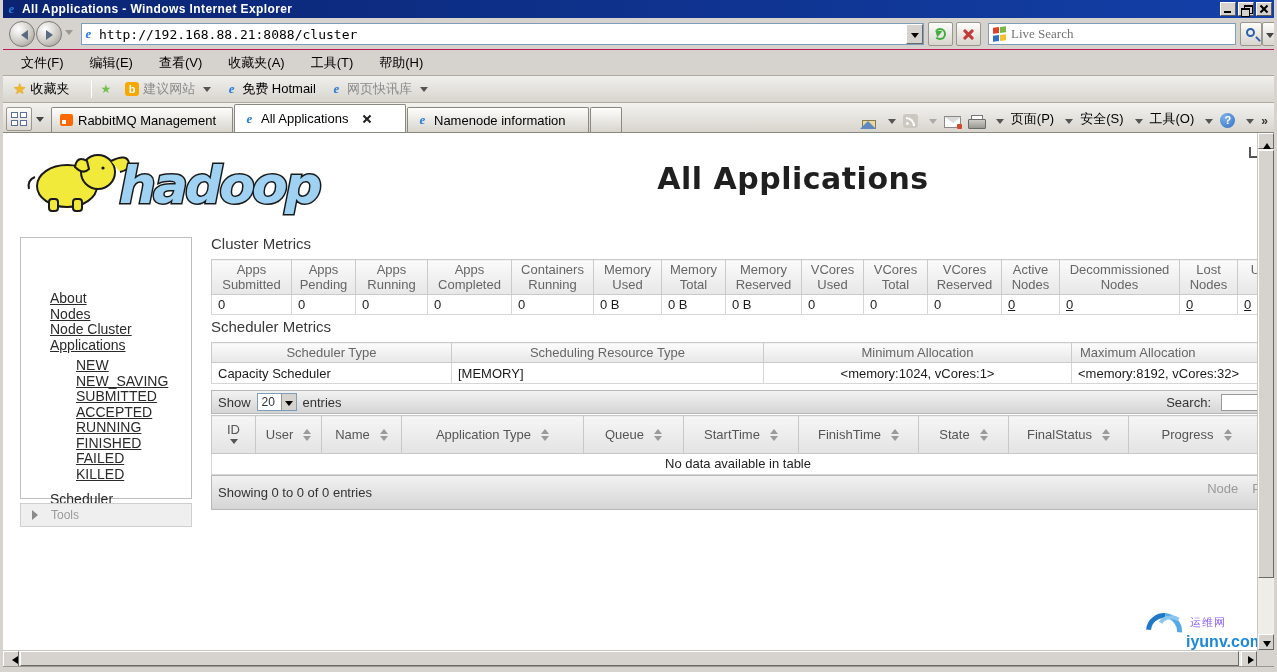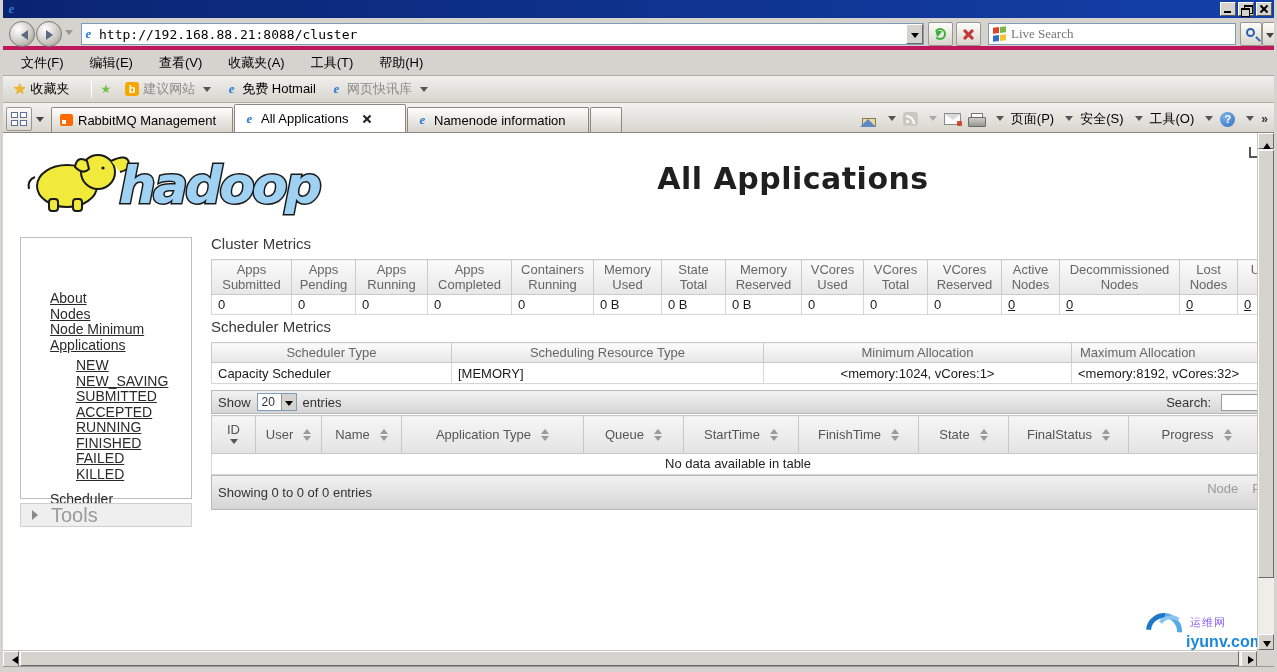--- a/index.html
+++ b/index.html
@@ -17,21 +17,21 @@
     margin-left:2px; position:relative; flex:none; }
   .winbtns { margin-left:auto; display:flex; }
   .glyph-min::after { content:""; position:absolute; left:3px; bottom:2px; width:7px; height:2px; background:#000; }
   .glyph-rst::before { content:""; position:absolute; left:5px; top:2px; width:7px; height:6px; border:1px solid #000; border-top-width:2px; background:#d6d3ce; }
   .glyph-rst::after { content:""; position:absolute; left:2px; top:5px; width:7px; height:6px; border:1px solid #000; border-top-width:2px; background:#d6d3ce; }
   .glyph-x::before, .glyph-x::after { content:""; position:absolute; left:2px; top:5px; width:10px; height:2px; background:#000; }
   .glyph-x::before { transform:rotate(45deg); } .glyph-x::after { transform:rotate(-45deg); }
   .ie-e { display:inline-block; width:13px; text-align:center; font:bold italic 13px "Liberation Serif",serif; color:#2b7cd8; flex:none; }
   .ie-e::before { content:"e"; }
   
-  .addrbar { position:absolute; left:0; top:18px; right:0; height:32px; background:#d6d3ce; border-bottom:4px solid #be185d; }
+  .addrbar { position:absolute; left:0; top:18px; right:0; height:32px; background:#d6d3ce; border-bottom:1px solid #be185d; }
   .navcircle { position:absolute; top:3px; width:26px; height:26px; border-radius:50%;
     background:radial-gradient(circle at 35% 30%,#ffffff,#c9c6c0 60%,#8f8d88); border:1px solid #7d7b76; }
   .navcircle .arr { position:absolute; top:8px; width:0; height:0; border:5px solid transparent; }
   .nav-back { left:6px; } .nav-back .arr { left:6px; border-right:7px solid #5a6a80; }
   .nav-fwd  { left:33px; } .nav-fwd .arr { left:9px; border-left:7px solid #5a6a80; }
   .navdrop { position:absolute; left:62px; top:12px; width:0; height:0; border:4px solid transparent; border-top:5px solid #9a978f; }
   .addrfield { position:absolute; left:78px; top:5px; width:843px; height:22px; background:#fff; border:1px solid #7f9db9; display:flex; align-items:center; }
   .addrfield .url { border:none; outline:none; flex:1; font:13px "DejaVu Sans Mono",monospace; color:#000; background:transparent; padding-left:4px; }
   .combo-btn { width:17px; height:20px; background:#d6d3ce; border:1px solid; border-color:#fff #6a6a6a #6a6a6a #fff; position:relative; flex:none; }
   .combo-btn::after { content:""; position:absolute; left:4px; top:8px; border:4px solid transparent; border-top:5px solid #000; }
@@ -75,21 +75,21 @@
   .tabdrop::after { content:""; position:absolute; left:3px; top:10px; border:4px solid transparent; border-top:5px solid #444; }
   .tab { height:25px; display:flex; align-items:center; gap:5px; padding:0 8px; font-size:13px; color:#000;
     background:linear-gradient(#fdfdfb,#d8d5ce); border:1px solid #8a887f; border-bottom:none; border-radius:2px 2px 0 0; margin-right:1px; white-space:nowrap; overflow:hidden; }
   .tab.active { background:#fff; height:28px; position:relative; z-index:2; }
   .rabbit-ic { width:13px; height:12px; background:#ff6a00; border-radius:2px; position:relative; flex:none; }
   .rabbit-ic::after { content:""; position:absolute; left:2px; bottom:2px; width:4px; height:4px; background:#fff; }
   .tabclose { position:relative; width:12px; height:12px; margin-left:8px; }
   .tabclose::before, .tabclose::after { content:""; position:absolute; left:1px; top:5px; width:10px; height:2px; background:#222; }
   .tabclose::before { transform:rotate(45deg); } .tabclose::after { transform:rotate(-45deg); }
   .tabstub { width:32px; height:25px; background:linear-gradient(#fdfdfb,#d8d5ce); border:1px solid #8a887f; border-bottom:none; border-radius:2px 2px 0 0; }
-  .cmdgroup { margin-left:auto; display:flex; align-items:center; gap:7px; padding:0 6px 4px 0; font-size:13px; color:#000; }
+  .cmdgroup { margin-left:auto; display:flex; align-items:flex-end; gap:7px; padding:0 6px 4px 0; font-size:13px; color:#000; }
   .cmdgroup .dd { margin-top:2px; }
   .home-ic { width:16px; height:14px; position:relative; }
   .home-ic::before { content:""; position:absolute; left:1px; top:6px; width:12px; height:7px; background:#e8d9a0; border:1px solid #8a7a50; }
   .home-ic::after { content:""; position:absolute; left:-1px; top:-1px; border:8px solid transparent; border-bottom:8px solid #5f87c0; }
   .rss-ic { width:15px; height:14px; background:#cbc8c1; border-radius:3px; position:relative; }
   .rss-ic::before { content:""; position:absolute; left:3px; top:3px; width:7px; height:7px; border:2px solid #fff; border-left:none; border-bottom:none; border-radius:0 9px 0 0; }
   .rss-ic::after { content:""; position:absolute; left:3px; bottom:3px; width:3px; height:3px; background:#fff; border-radius:50%; }
   .mail-ic { width:17px; height:12px; background:#fdfdfd; border:1px solid #8a8a8a; position:relative; }
   .mail-ic::before { content:""; position:absolute; left:0; top:0; border:7px solid transparent; border-top:6px solid #d9d9d9; border-left-width:8px; border-right-width:8px; }
   .mail-ic::after { content:""; position:absolute; right:-2px; bottom:-2px; width:5px; height:5px; background:#cf4a2f; border-radius:1px; }
@@ -112,21 +112,21 @@
     font-size:16px; color:#4a4a4a; }
   .tri-d { width:0; height:0; border:5px solid transparent; border-top:6px solid #444; margin-top:5px; }
   .tri-r { width:0; height:0; border:5px solid transparent; border-left:6px solid #8a8a8a; margin-left:3px; }
   .sidelinks { padding:8px 0 0 0; line-height:15.5px;margin-top:45px; }
   .sidelinks a { color:#2a2a2a; text-decoration:underline; cursor:pointer; display:block; }
   .lv1 { padding-left:29px; }
   .lv2 { padding-left:55px; }
   .stategap { margin-top:5px; }
   .schedgap { margin-top:10px; }
   .toolsbox { position:absolute; left:17px; top:370px; width:172px; height:24px; border:1px solid #cfcfcf; background:#efefef;
-    display:flex; align-items:center; gap:8px; padding-left:8px; font-size:20px; color:#9a9a9a; }
+    display:flex; align-items:center; gap:8px; padding-left:8px; font-size:12px; color:#9a9a9a; }
   
   .main { position:absolute; left:208px; top:102px; width:1053px; height:300px; overflow:hidden; }
   .h2m { position:absolute; left:0; font:15px "Liberation Sans",sans-serif; color:#3a3a3a; }
   .tblwrap { position:absolute; left:0; overflow:hidden; width:1053px; }
   table.metrics { border-collapse:collapse; table-layout:fixed; font-size:13px; }
   table.metrics th { background:linear-gradient(#fbfbfb,#e7e7e7); color:#666; font-weight:normal; text-align:center;
     border:1px solid #cacaca; padding:2px 2px; line-height:15px; height:34px; }
   table.metrics td { background:#fff; color:#1a1a1a; border:1px solid #d6d6d6; padding:2px 6px; height:19px; vertical-align:middle; }
   table.metrics td a { color:#1a1a1a; text-decoration:underline; cursor:pointer; }
   .ctr { text-align:center; }
@@ -175,20 +175,21 @@
   .corner { position:absolute; right:0; top:650px; width:17px; height:16px; background:#d6d3ce; }
   .statusstrip { position:absolute; left:0; top:666px; right:0; height:6px; background:#d6d3ce; border-top:1px solid #9a9890; }
 </style>
 </head>
 <body>
 
 <div id="win">
 
   <div class="titlebar">
     <span class="ie-e"></span>
+    <span class="ttl">All Applications - Windows Internet Explorer</span>
     <span class="winbtns">
       <span class="winbtn glyph-min"></span>
       <span class="winbtn glyph-rst"></span>
       <span class="winbtn glyph-x"></span>
     </span>
   </div>
 
   <div class="addrbar">
     <span class="navcircle nav-back">
         <span class="arr"></span>
@@ -314,21 +315,21 @@
         <text x="98" y="62" font-family="DejaVu Sans, sans-serif" font-size="52" font-weight="bold" font-style="italic" fill="#9ed1f2" stroke="#1a1a1a" stroke-width="3" letter-spacing="-3" style="paint-order:stroke">hadoop</text>
       </svg>
 
       <div class="pgtitle">All Applications</div>
       <div class="lmark"></div>
 
       <div class="sidebox">
         <div class="sidelinks">
           <a class="lv1">About</a>
           <a class="lv1">Nodes</a>
-          <a class="lv1">Node Minimum</a>
+          <a class="lv1">Node Cluster</a>
           <a class="lv1">Applications</a>
           <a class="lv2 stategap">NEW</a>
           <a class="lv2">NEW_SAVING</a>
           <a class="lv2">SUBMITTED</a>
           <a class="lv2">ACCEPTED</a>
           <a class="lv2">RUNNING</a>
           <a class="lv2">FINISHED</a>
           <a class="lv2">FAILED</a>
           <a class="lv2">KILLED</a>
           <a class="lv1 schedgap">Scheduler</a>
@@ -362,21 +363,21 @@
                 <col style="width:85px">
               </colgroup>
             <tbody>
                 <tr>
               <th>Apps Submitted</th>
               <th>Apps Pending</th>
               <th>Apps Running</th>
               <th>Apps Completed</th>
               <th>Containers Running</th>
               <th>Memory Used</th>
-              <th>State Total</th>
+              <th>Memory Total</th>
               <th>Memory Reserved</th>
               <th>VCores Used</th>
               <th>VCores Total</th>
               <th>VCores Reserved</th>
               <th>Active Nodes</th>
               <th>Decommissioned Nodes</th>
               <th>Lost Nodes</th>
               <th>Unhealthy Nodes</th>
             </tr>
             <tr>

